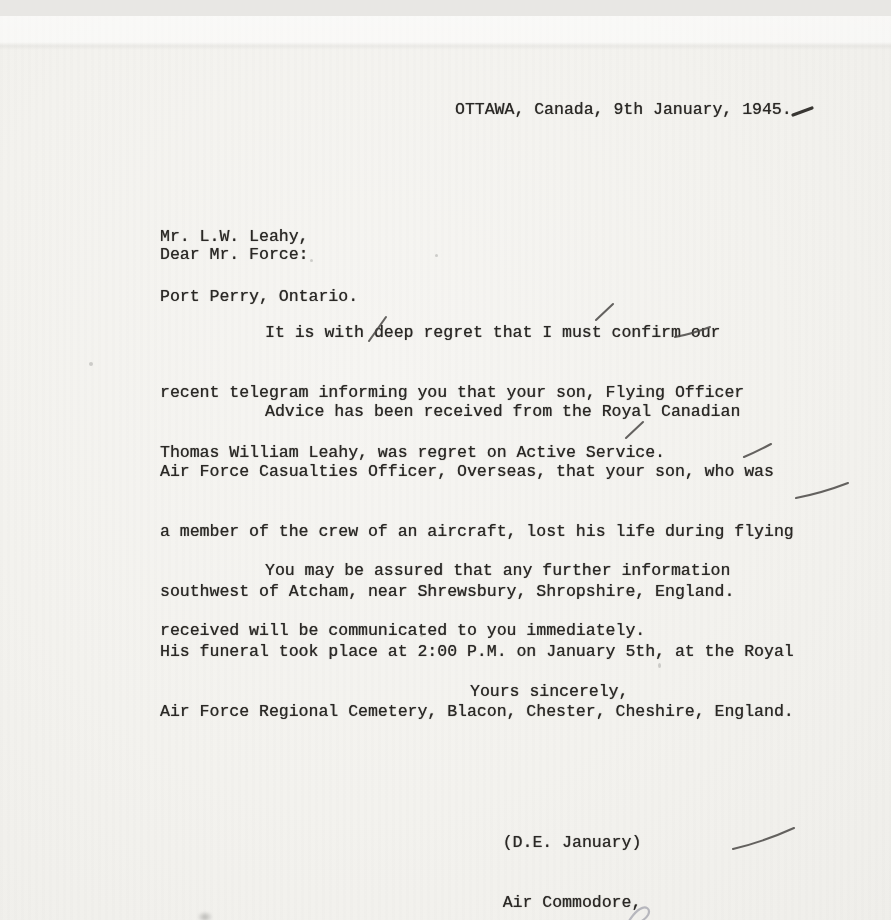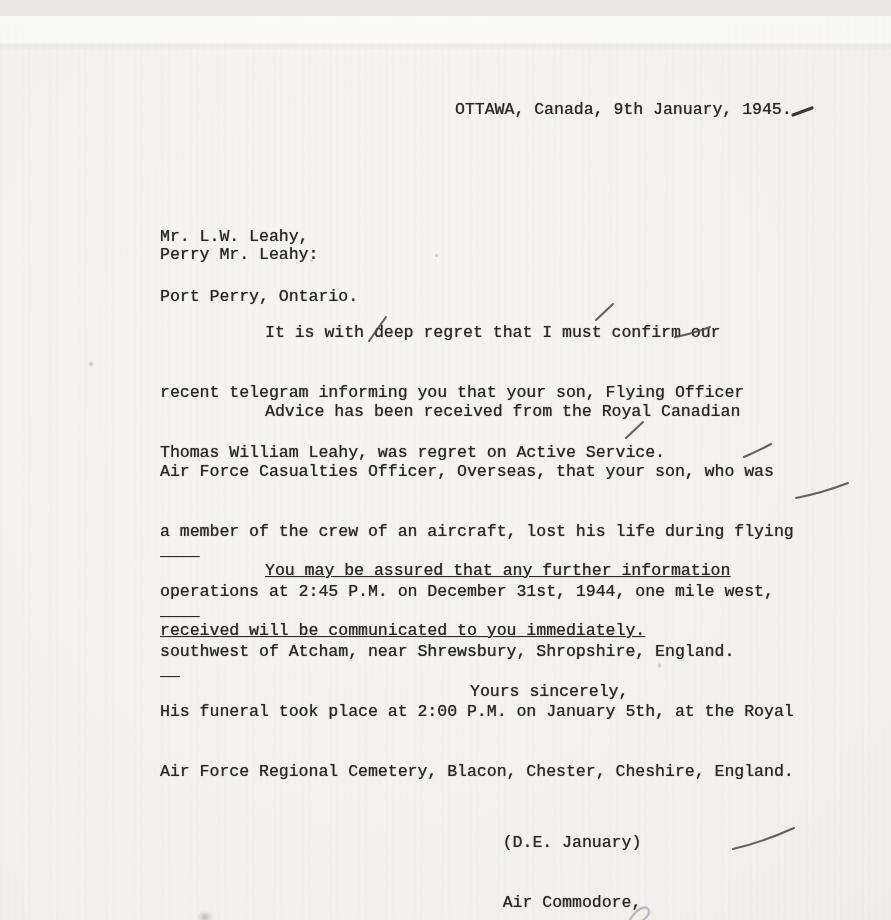--- a/index.html
+++ b/index.html
@@ -27,21 +27,21 @@
     white-space: pre;
   }
   .ln { white-space: pre; }
   .ln.indent { padding-left: 105px; }
 
   .dateline   { left: 455px; top: 84px;  }
   .recipient  { left: 160px; top: 171px; }
   .salutation { left: 160px; top: 229px; }
   .p1 { left: 160px; top: 267px; }
   .p2 { left: 160px; top: 346px; }
-  .p3 { left: 160px; top: 505px; text-decoration: underline; }
+  .p3 { left: 160px; top: 505px; }
   .p4 { left: 160px; top: 565px; }
   .closing    { left: 470px; top: 666px; }
   .signature  { left: 347px; top: 777px; width: 450px; text-align: center; }
 
   svg.marks { position: absolute; left: 0; top: 0; width: 891px; height: 920px; pointer-events: none; }
   .pen    { stroke: var(--pen_mark, #4a4845); stroke-width: 2.1; fill: none; stroke-linecap: round; opacity: 0.85; }
   .pen-heavy { stroke: #2e2c29; stroke-width: 3.2; fill: none; stroke-linecap: round; opacity: 0.95; }
   .pencil { stroke: var(--pencil, #b3b3ba); stroke-width: 2.2; fill: none; stroke-linecap: round; opacity: 0.95; }
 
   .speck {
@@ -62,33 +62,32 @@
 
 <div class="paper">
 
   <div class="typed dateline">OTTAWA, Canada, 9th January, 1945.</div>
 
   <div class="typed recipient">
     <div class="ln">Mr. L.W. Leahy,</div>
     <div class="ln">Port Perry, Ontario.</div>
   </div>
 
-  <div class="typed salutation">Perry Mr. Leahy:</div>
+  <div class="typed salutation">Dear Mr. Force:</div>
 
   <div class="typed p1">
     <div class="ln indent">It is with deep regret that I must confirm our</div>
     <div class="ln">recent telegram informing you that your son, Flying Officer</div>
     <div class="ln">Thomas William Leahy, was regret on Active Service.</div>
   </div>
 
   <div class="typed p2">
     <div class="ln indent">Advice has been received from the Royal Canadian</div>
     <div class="ln">Air Force Casualties Officer, Overseas, that your son, who was</div>
     <div class="ln">a member of the crew of an aircraft, lost his life during flying</div>
-    <div class="ln">operations at 2:45 P.M. on December 31st, 1944, one mile west,</div>
     <div class="ln">southwest of Atcham, near Shrewsbury, Shropshire, England.</div>
     <div class="ln">His funeral took place at 2:00 P.M. on January 5th, at the Royal</div>
     <div class="ln">Air Force Regional Cemetery, Blacon, Chester, Cheshire, England.</div>
   </div>
 
   <div class="typed p3">
     <div class="ln indent">You may be assured that any further information</div>
     <div class="ln">received will be communicated to you immediately.</div>
   </div>
 

